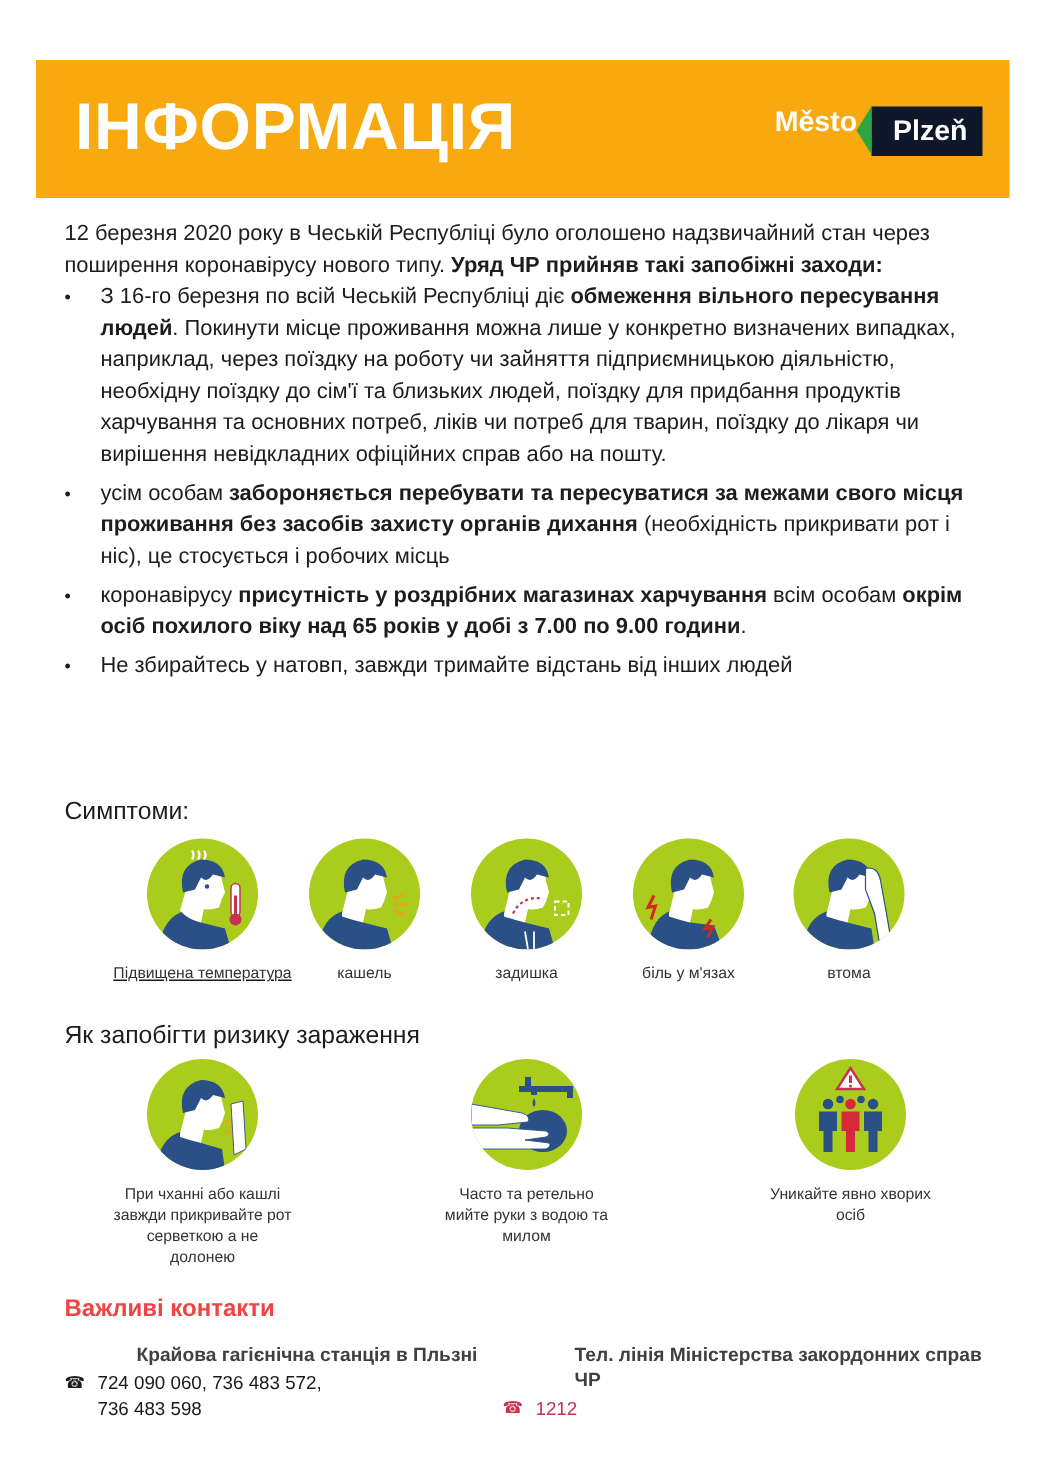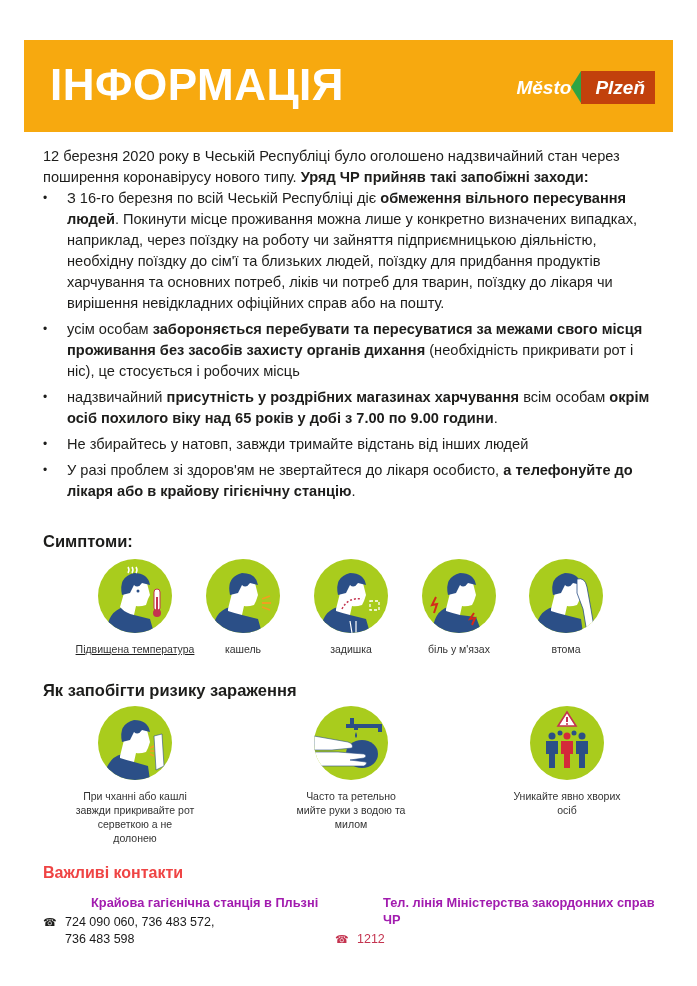--- a/index.html
+++ b/index.html
@@ -8,28 +8,28 @@
 
     .banner {
       position: absolute; left: 24px; top: 40px; width: 649px; height: 92px;
       background: #f7a90f;
     }
     .banner-title {
       position: absolute; left: 26px; top: 20px;
       font-family: "Liberation Sans", sans-serif; font-weight: bold;
       font-size: 44px; letter-spacing: 0.5px; color: #ffffff; line-height: 50px;
     }
-    .logo { position: absolute; right: 18px; top: 31px; height: 33px; display: flex; align-items: center; font-style: italic; }
+    .logo { position: absolute; right: 18px; top: 31px; height: 33px; display: flex; align-items: flex-start; }
     .logo-mesto {
       font-family: "Liberation Sans", sans-serif; font-weight: bold; font-size: 19px; color: #ffffff;
       margin-right: 10px;
     }
     .logo-plzen {
       position: relative; height: 33px; padding: 0 10px 0 14px;
-      background: #c2410c; color: #ffffff; font-family: "Liberation Sans", sans-serif;
+      background: #0f172a; color: #ffffff; font-family: "Liberation Sans", sans-serif;
       font-weight: bold; font-size: 19px; line-height: 33px;
     }
     .logo-plzen::before {
       content: ""; position: absolute; left: -10px; top: 0;
       border-top: 16.5px solid transparent; border-bottom: 16.5px solid transparent;
       border-right: 10px solid #2fa443;
     }
 
     .content {
       position: absolute; left: 43px; top: 146px; width: 620px;
@@ -38,39 +38,39 @@
     .intro { margin-bottom: 0; }
     .content b { font-weight: bold; }
     ul.rules { list-style: none; }
     ul.rules li { position: relative; padding-left: 24px; margin-bottom: 5px; }
     ul.rules li::before {
       content: "•"; position: absolute; left: 0; top: 0; font-size: 12px; color: #1d1d1b;
     }
 
     .section-title {
       position: absolute; left: 43px; font-family: "Liberation Sans", sans-serif;
-      font-weight: bold; font-size: 16.5px; color: #1d1d1b;
+      font-weight: normal; font-size: 16.5px; color: #1d1d1b;
     }
     .icon-item { position: absolute; width: 120px; text-align: center; }
     .icon-circle {
       width: 74px; height: 74px; border-radius: 50%; background: #a9cc1d;
       margin: 0 auto; position: relative; overflow: hidden;
     }
     .icon-circle svg { position: absolute; left: 0; top: 0; width: 74px; height: 74px; }
     .icon-label {
       margin-top: 9px; font-family: "Liberation Sans", sans-serif; font-size: 10.5px;
       line-height: 14px; color: #333333;
     }
 
     .contacts-title {
       position: absolute; left: 43px; top: 864px; font-family: "Liberation Sans", sans-serif;
       font-weight: bold; font-size: 16px; color: #ef4444;
     }
     .contact-col { position: absolute; font-family: "Liberation Sans", sans-serif; font-size: 12.5px; line-height: 17px; }
-    .contact-name { font-weight: bold; color: #a21caf; font-size: 12.8px; margin-bottom: 3px; padding-left: 48px; }
+    .contact-name { font-weight: bold; color: #404040; font-size: 12.8px; margin-bottom: 3px; padding-left: 48px; }
     .contact-phone { display: flex; }
     .phone-icon { width: 22px; color: #1d1d1b; font-size: 11px; }
     .phone-icon.red { color: #c4334f; }
     .phone-num.red { color: #c4334f; }
     .more-info { margin-top: 8px; color: #1d1d1b; }
     .more-info b { font-weight: bold; }
   </style>
 </head>
 <body>
 
@@ -82,23 +82,22 @@
   </div>
 </div>
 
 <div class="content">
   <p class="intro">
     <span>12 березня 2020 року в Чеській Республіці було оголошено надзвичайний стан через поширення коронавірусу нового типу. </span><b>Уряд ЧР прийняв такі запобіжні заходи:</b>
   </p>
   <ul class="rules">
     <li><span>З 16-го березня по всій Чеській Республіці діє </span><b>обмеження вільного пересування людей</b><span>. Покинути місце проживання можна лише у конкретно визначених випадках, наприклад, через поїздку на роботу чи зайняття підприємницькою діяльністю, необхідну поїздку до сім'ї та близьких людей, поїздку для придбання продуктів харчування та основних потреб, ліків чи потреб для тварин, поїздку до лікаря чи вирішення невідкладних офіційних справ або на пошту.</span></li>
     <li><span>усім особам </span><b>забороняється перебувати та пересуватися за межами свого місця проживання без засобів захисту органів дихання</b><span> (необхідність прикривати рот і ніс), це стосується і робочих місць</span></li>
-    <li><span>надзвичайний </span><b>присутність у роздрібних магазинах харчування</b><span> всім особам </span><b>окрім осіб похилого віку над 65 років у добі з  7.00 по 9.00 години</b><span>.</span></li>
+    <li><span>коронавірусу </span><b>присутність у роздрібних магазинах харчування</b><span> всім особам </span><b>окрім осіб похилого віку над 65 років у добі з  7.00 по 9.00 години</b><span>.</span></li>
     <li><span>Не збирайтесь у натовп, завжди тримайте відстань від інших людей</span></li>
-    <li><span>У разі проблем зі здоров'ям не звертайтеся до лікаря особисто, </span><b>а телефонуйте до лікаря або в крайову гігієнічну станцію</b><span>.</span></li>
   </ul>
 </div>
 
 <div class="section-title" style="top:532px;">Симптоми:</div>
 
 <div class="icon-item" style="left:75px; top:559px;text-decoration:underline;">
   <div class="icon-circle">
     <svg viewBox="0 0 74 74">
       <path d="M8 74 Q10 52 26 48 L34 46 L36 56 L52 60 L56 74 Z" fill="#2b4f87"></path>
       <path d="M22 48 L26 34 Q24 22 36 18 Q48 16 50 28 L52 36 L50 40 L48 46 Q42 48 38 47 L36 56 Q28 54 24 50 Z" fill="#ffffff"></path>

